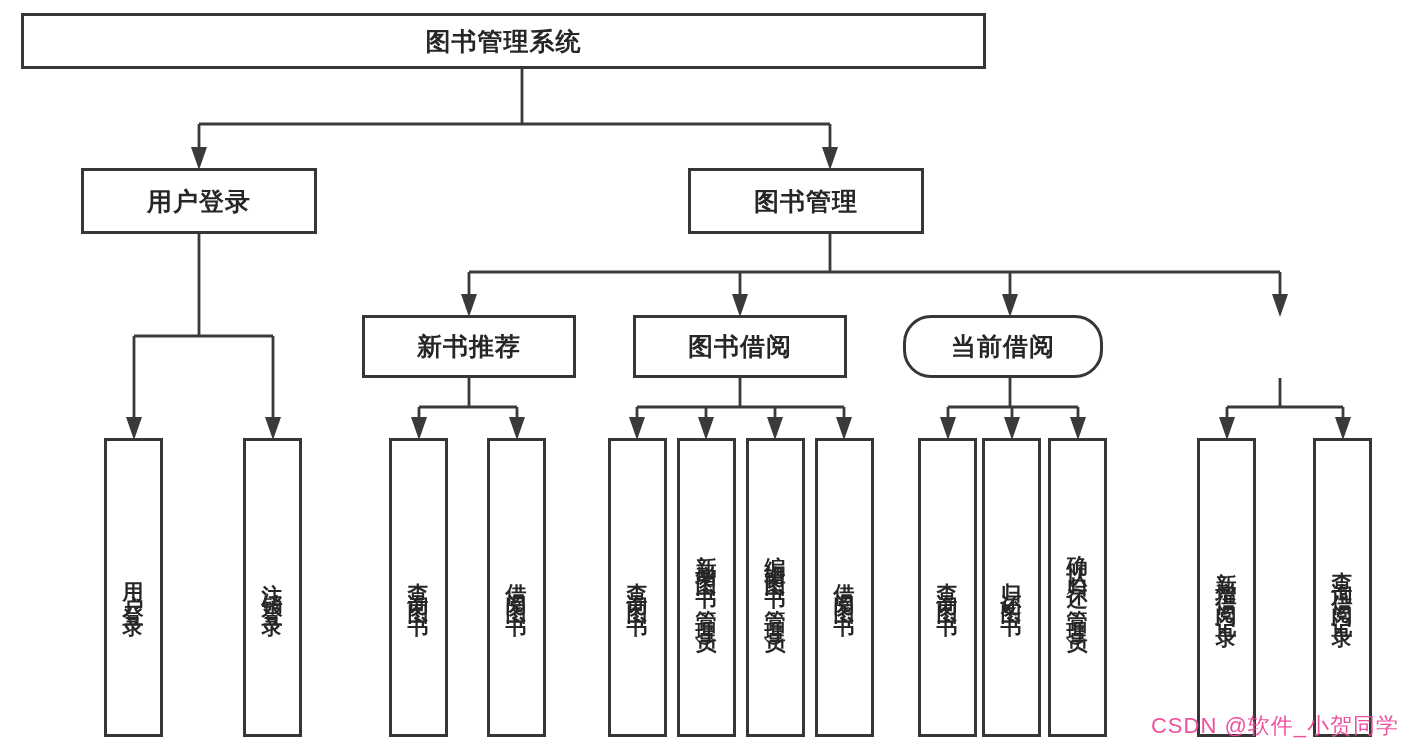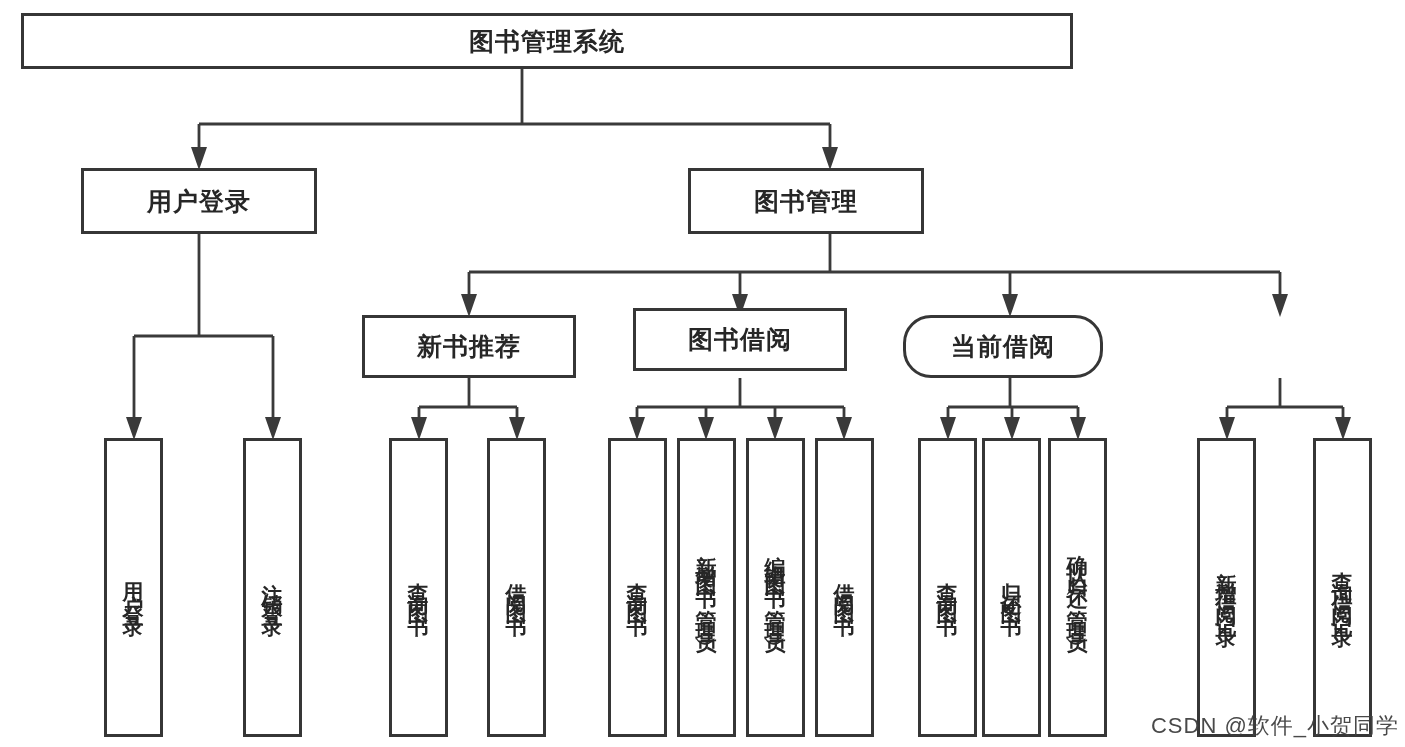--- a/index.html
+++ b/index.html
@@ -13,35 +13,35 @@
     display:flex;align-items:center;justify-content:center;
     color:#262626;font-weight:bold;z-index:2;
   }
   .hbox{font-size:25px;letter-spacing:1px;white-space:nowrap;}
   .leaf{width:59px;top:438px;height:299px;}
   .vtext{
     writing-mode:vertical-rl;text-orientation:mixed;
     font-size:21px;letter-spacing:11px;line-height:1;display:block;
   }
   
-  #root       {left:21px;  top:13px;  width:1052px;height:56px;}
+  #root       {left:21px;  top:13px;  width:965px;height:56px;}
   #n-login    {left:81px;  top:168px; width:236px; height:66px;}
   #n-mgmt     {left:688px; top:168px; width:236px; height:66px;}
   #n-newrec   {left:362px; top:315px; width:214px; height:63px;}
-  #n-borrow   {left:633px; top:308px; width:214px; height:63px;}
+  #n-borrow   {left:633px; top:315px; width:214px; height:63px;}
   #n-current  {left:903px; top:315px; width:200px; height:63px;border-radius:28px;}
   #n-records  {left:1173px;top:315px; width:214px; height:63px;}
   #l-a1{left:104px;} #l-a2{left:243px;}
   #l-b1{left:389px;} #l-b2{left:487px;}
   #l-c1{left:608px;} #l-c2{left:677px;} #l-c3{left:746px;} #l-c4{left:815px;}
   #l-d1{left:918px;} #l-d2{left:982px;} #l-d3{left:1048px;}
   #l-e1{left:1197px;} #l-e2{left:1313px;}
   .watermark{
     position:absolute;right:6px;bottom:6px;z-index:5;
-    font-size:22px;color:#404040;opacity:.95;letter-spacing:1px;white-space:nowrap;
+    font-size:22px;color:#ec4899;opacity:.95;letter-spacing:1px;white-space:nowrap;
   }
 </style>
 </head>
 <body>
 
 <div class="canvas">
 
   <svg width="1405" height="747" viewBox="0 0 1405 747">
     <g stroke="#3a3a3a" stroke-width="2.8" fill="none">
 

